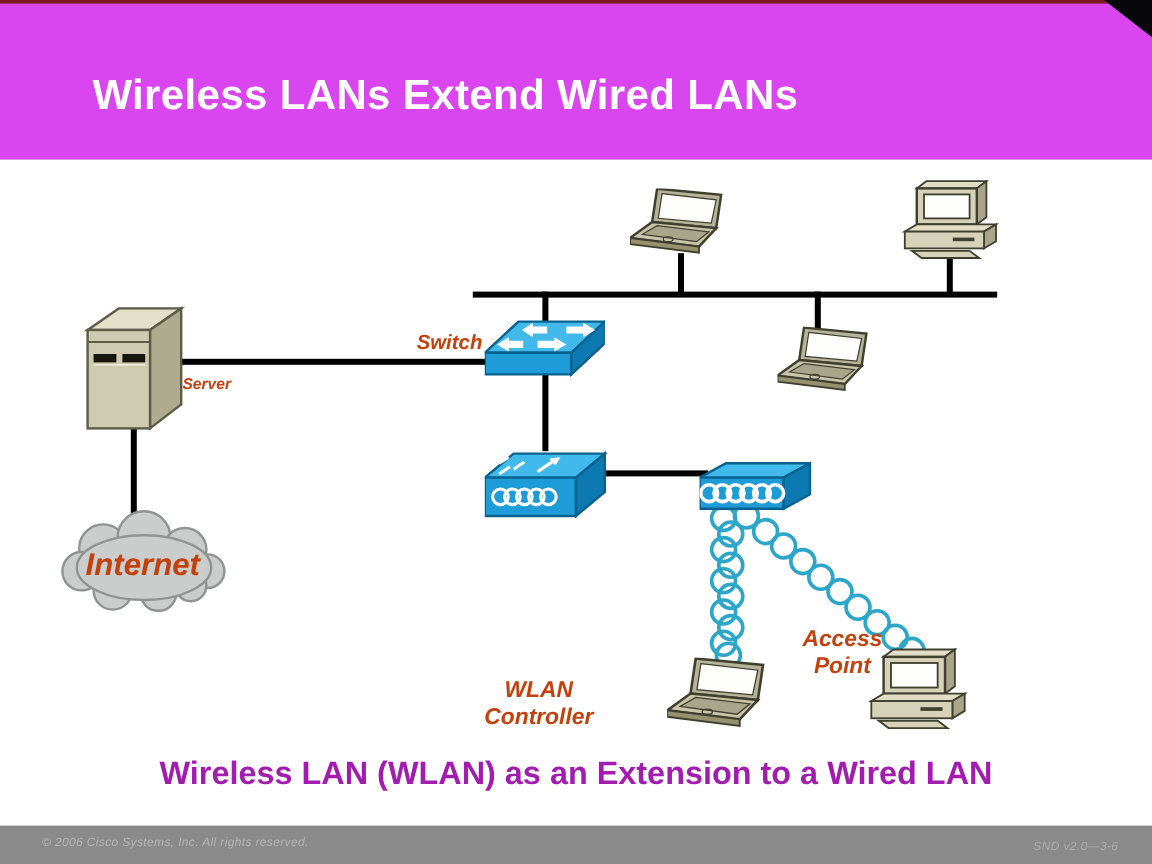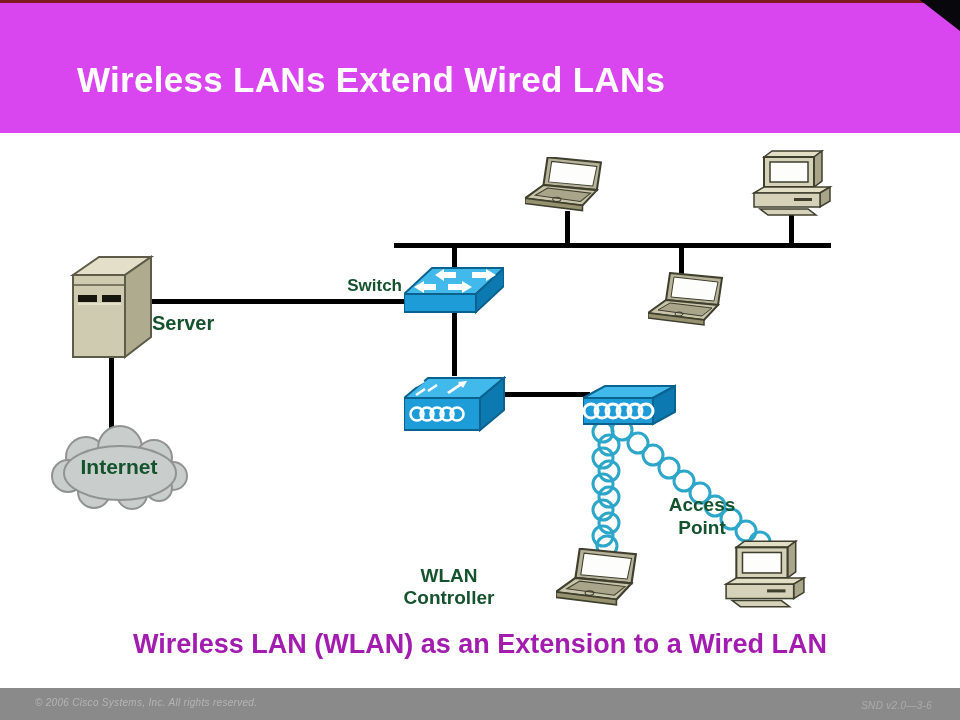--- a/index.html
+++ b/index.html
@@ -19,26 +19,26 @@
     font-size:35px;font-weight:bold;color:#ffffff;letter-spacing:.3px;white-space:nowrap;
   }
 
   
   .canvas{position:absolute;left:0;top:133px;width:960px;height:555px;background:#ffffff;}
 
   .wire{position:absolute;background:#000;z-index:2;}
   .icon{position:absolute;z-index:3;}
   .coil{position:absolute;z-index:2;}
 
-  .lbl{position:absolute;color:#14532d;font-weight:bold;z-index:4;white-space:nowrap;}
-  .lbl-server{left:152px;top:312px;font-size:20px;}
+  .lbl{position:absolute;color:#c2410c;font-weight:bold;z-index:4;white-space:nowrap;font-style:italic;}
+  .lbl-server{left:152px;top:312px;font-size:13px;}
   .lbl-switch{left:328px;top:276px;width:74px;text-align:right;font-size:17px;}
   .lbl-wlan{left:381px;top:432px;width:136px;text-align:center;font-size:19px;line-height:22px;}
-  .lbl-ap{left:650px;top:360px;width:104px;text-align:center;font-size:19px;line-height:23px;}
-  .lbl-internet{left:44px;top:455px;width:150px;text-align:center;font-size:21px;}
+  .lbl-ap{left:650px;top:388px;width:104px;text-align:center;font-size:19px;line-height:23px;}
+  .lbl-internet{left:44px;top:455px;width:150px;text-align:center;font-size:26px;}
 
   .caption{
     position:absolute;left:0;top:629px;width:960px;text-align:center;
     font-size:27px;font-weight:bold;color:#a21caf;z-index:4;
   }
 
   
   .footer{position:absolute;left:0;bottom:0;width:960px;height:32px;background:#8A8A8A;z-index:4;font-style:italic;}
   .copyright{position:absolute;left:35px;top:9px;font-size:10px;color:#B5B5B5;letter-spacing:.3px;}
   .slide-code{position:absolute;right:28px;top:12px;font-size:10px;color:#ACACAC;letter-spacing:.3px;}

